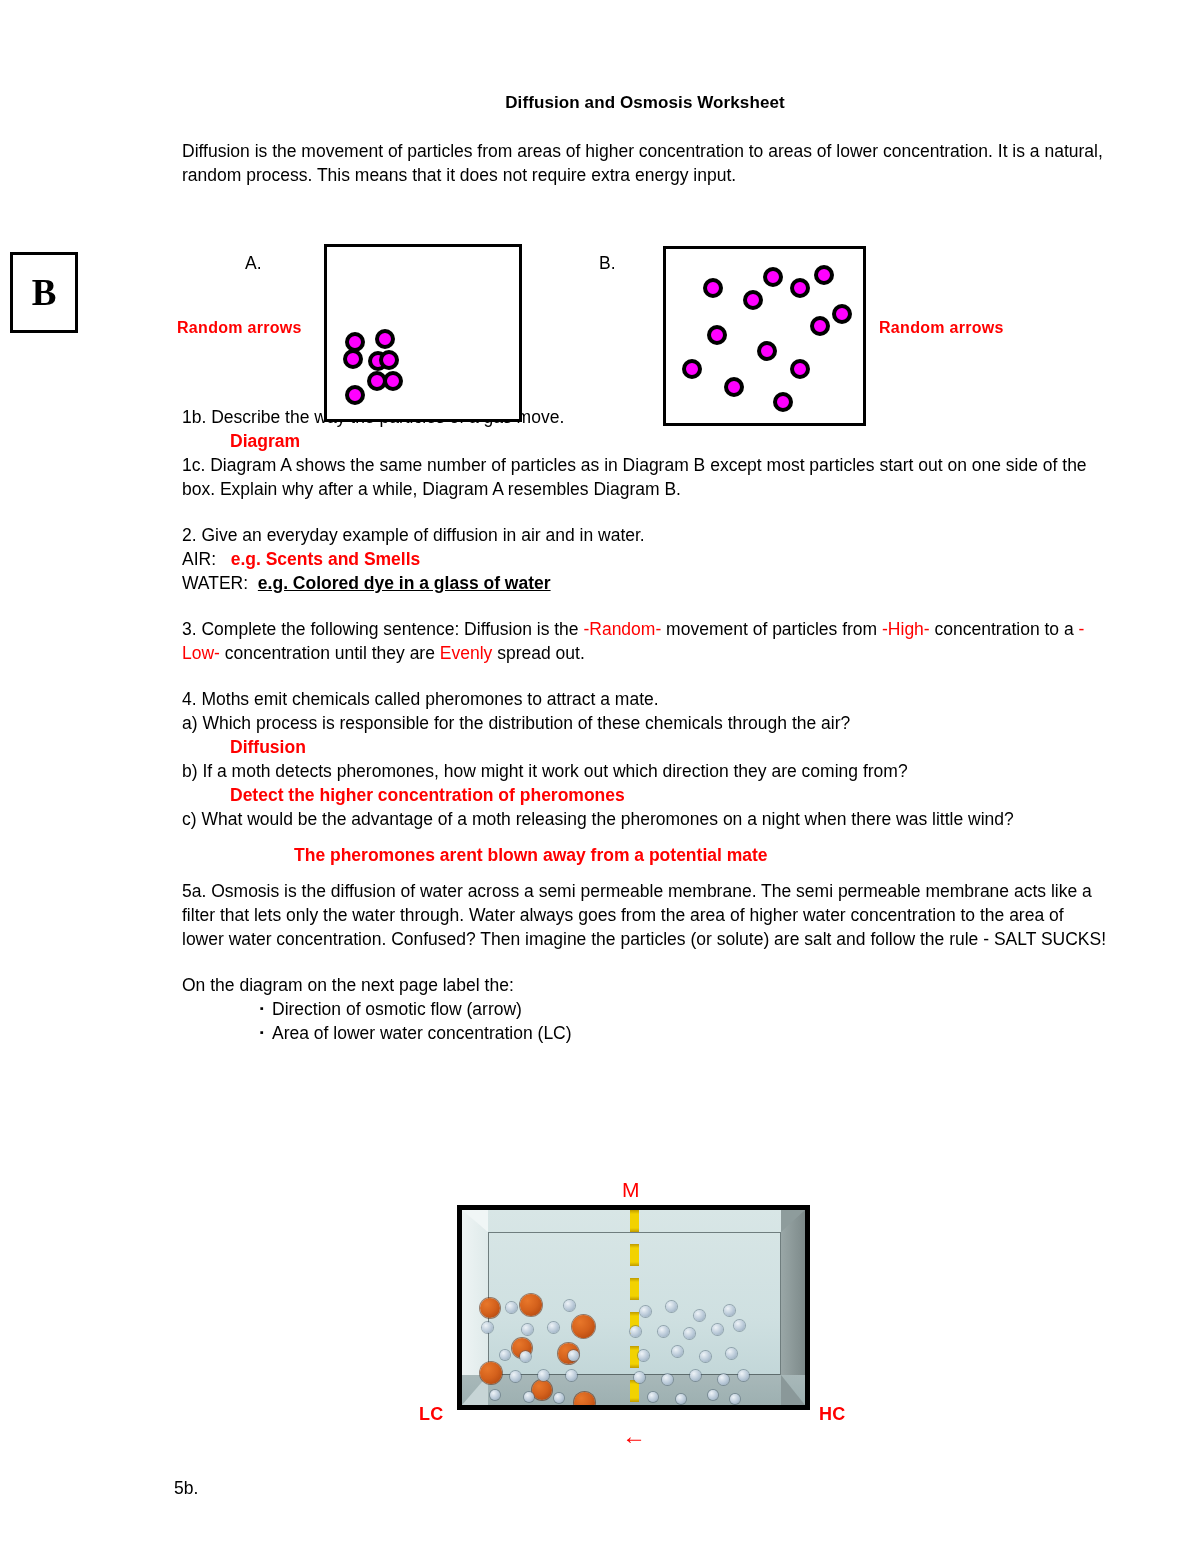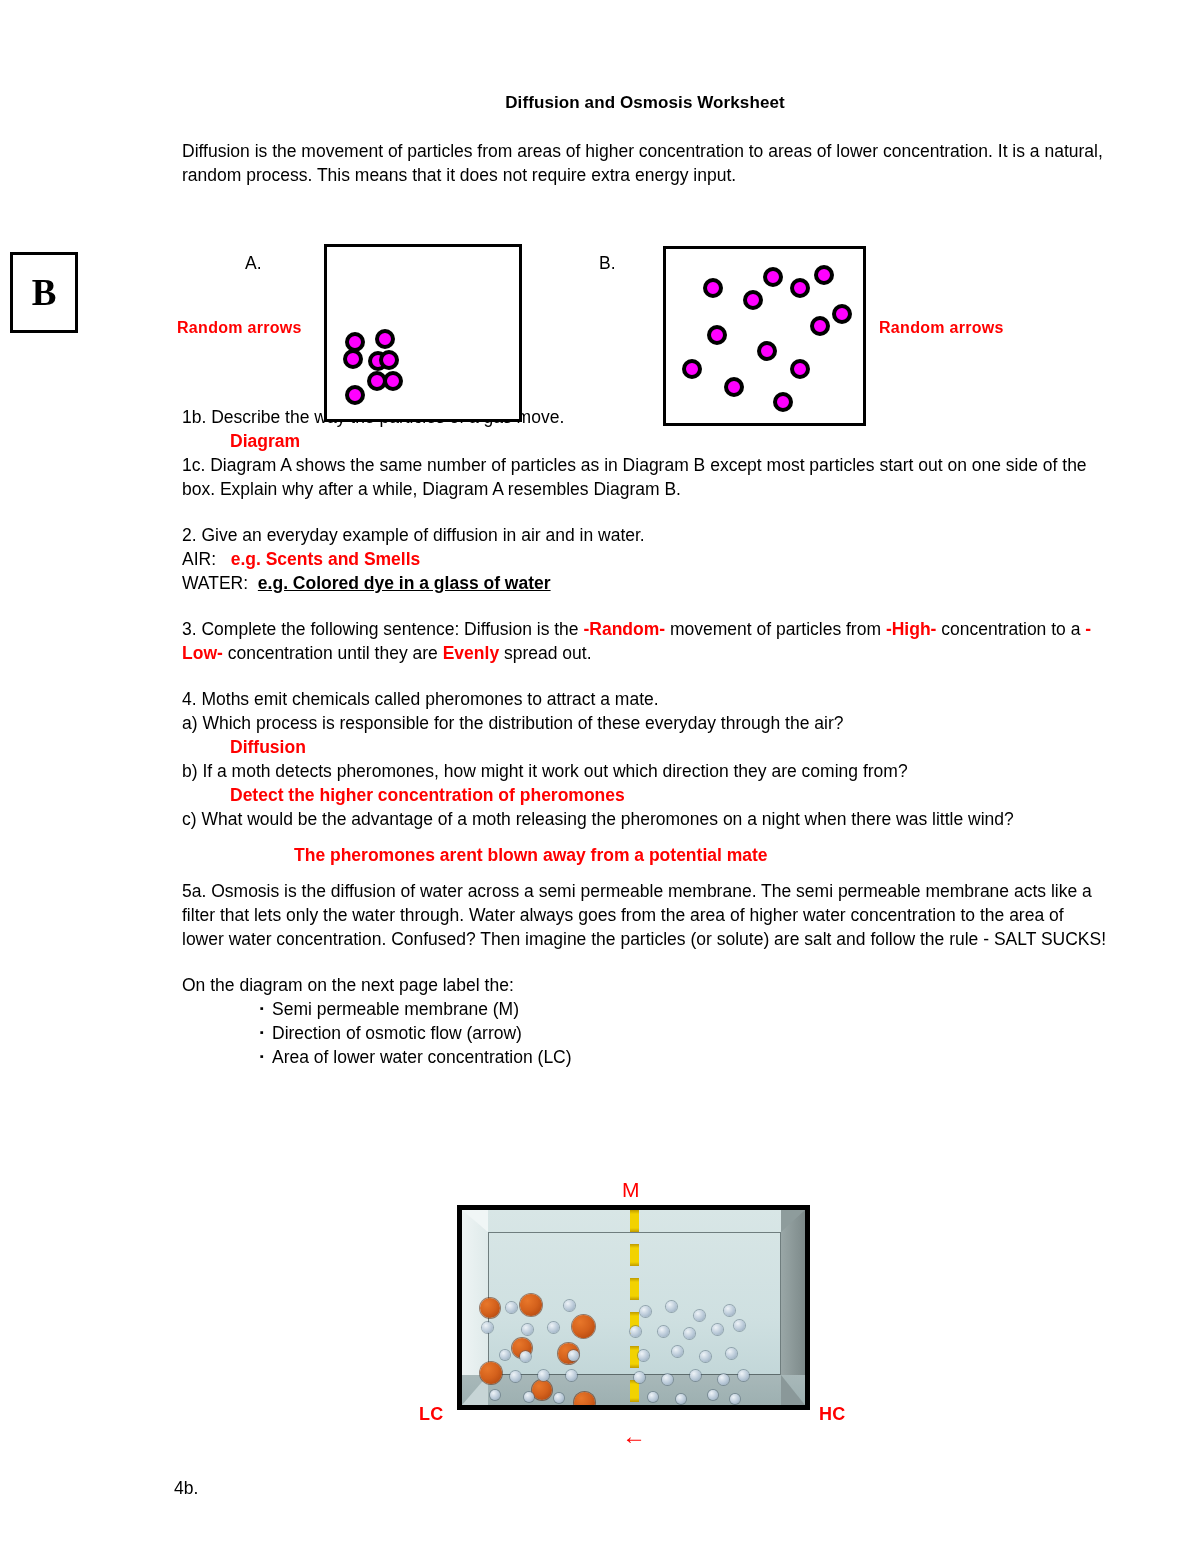--- a/index.html
+++ b/index.html
@@ -64,21 +64,21 @@
     margin: 0 0 22px 0;
   }
   p.nogap { margin-bottom: 0; }
 
   .ans {
     color: #ff0000;
     font-weight: bold;
   }
   .ans-plain {
     color: #ff0000;
-    font-weight: bold;
+    font-weight: normal;
   }
   .ans-black {
     color: #000000;
     font-weight: bold;
     text-decoration: underline;
   }
   .answer-line {
     font-size: 17.5px;
     line-height: 24px;
     margin: 0;
@@ -341,35 +341,34 @@
     <p class="para">
       <span>WATER:</span>
       <span>&nbsp;</span><span class="ans-black">e.g. Colored dye in a glass of water</span>
     </p>
 
     <p class="para">
       <span>3. Complete the following sentence:  Diffusion is the </span><span class="ans-plain">-Random-</span><span> movement of particles from </span><span class="ans-plain">-High-</span><span> concentration to a </span><span class="ans-plain">-Low-</span><span> concentration until they are </span><span class="ans-plain">Evenly</span><span> spread out.</span>
     </p>
 
     <p class="para nogap">4. Moths emit chemicals called pheromones to attract a mate.</p>
-    <p class="para nogap">a) Which process is responsible for the distribution of these everyday through the air?</p>
+    <p class="para nogap">a) Which process is responsible for the distribution of these chemicals through the air?</p>
     <p class="answer-line indent-3">Diffusion</p>
     <p class="para nogap">b) If a moth detects pheromones, how might it work out which direction they are coming from?</p>
     <p class="answer-line indent-3">Detect the higher concentration of pheromones</p>
     <p class="para nogap">c) What would be the advantage of a moth releasing the pheromones on a night when there was little wind?</p>
     <div class="spacer-sm"></div>
     <p class="answer-line indent-4">The pheromones arent blown away from a potential mate</p>
 
     <div class="spacer-sm"></div>
 
     <p class="para">5a. Osmosis is the diffusion of water across a semi permeable membrane. The semi permeable membrane acts like a filter that lets only the water through. Water always goes from the area of higher water concentration to the area of lower water concentration. Confused? Then imagine the particles (or solute) are salt and follow the rule - SALT SUCKS!</p>
 
     <p class="para nogap">On the diagram on the next page label the:</p>
     <ul class="bullets">
-      <li>Semi permeable membrane (M)</li>
       <li>Direction of osmotic flow (arrow)</li>
       <li>Area of lower water concentration (LC)</li>
     </ul>
   </div>
 
   <div class="dlabel dlabel-a">A.</div>
   <div class="dlabel dlabel-b">B.</div>
 
   <div class="rand-label rand-left">Random arrows</div>
   <div class="rand-label rand-right">Random arrows</div>
@@ -462,15 +461,15 @@
         <div class="water" style="left: 214px; top: 184px; width: 10px; height: 10px;"></div>
         <div class="water" style="left: 246px; top: 180px; width: 10px; height: 10px;"></div>
         <div class="water" style="left: 268px; top: 184px; width: 10px; height: 10px;"></div>
       </div>
   </div>
 
   <div class="tank-label label-lc">LC</div>
   <div class="tank-label label-hc">HC</div>
   <div class="flow-arrow">←</div>
 
-  <div class="tail-5b">4b.</div>
+  <div class="tail-5b">5b.</div>
 
 </div>
 
 </body></html>

